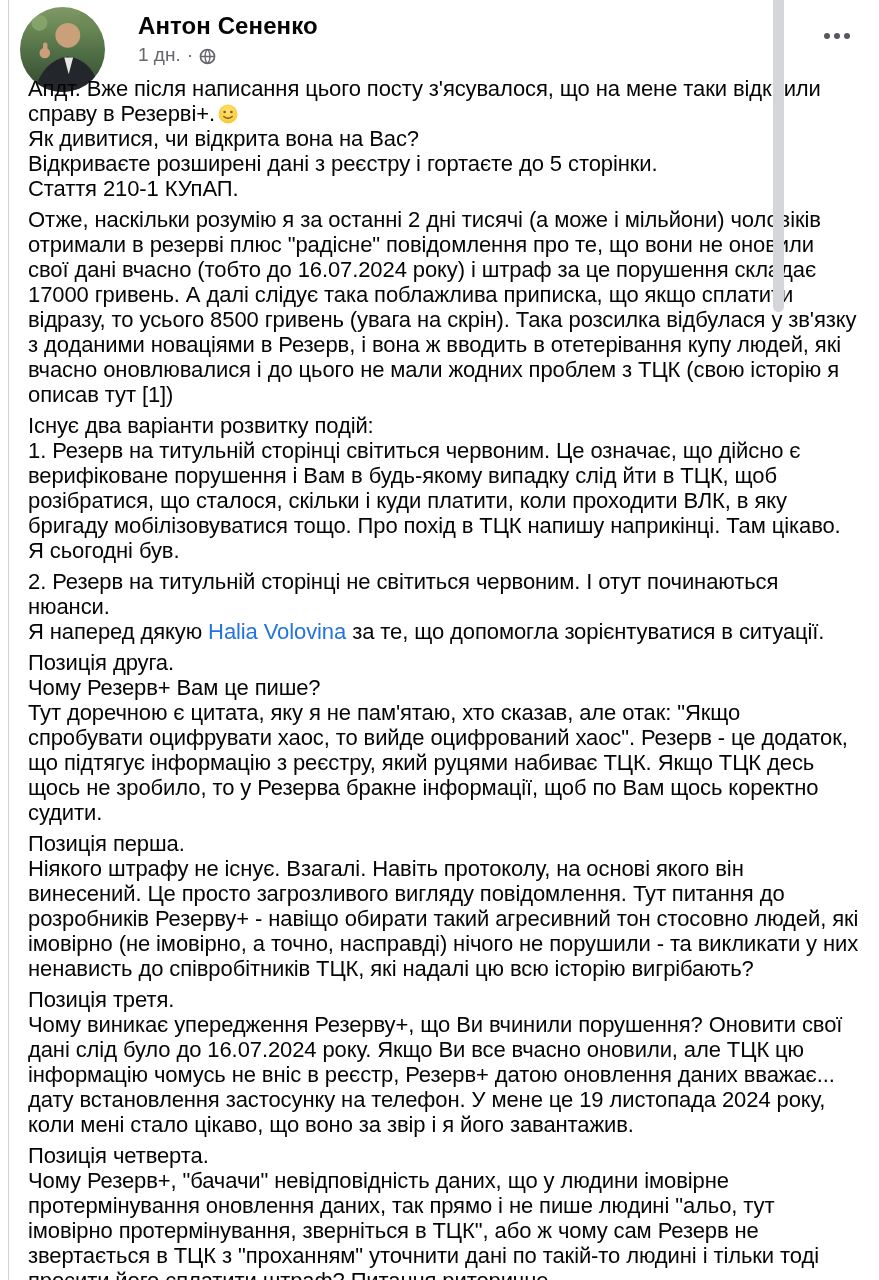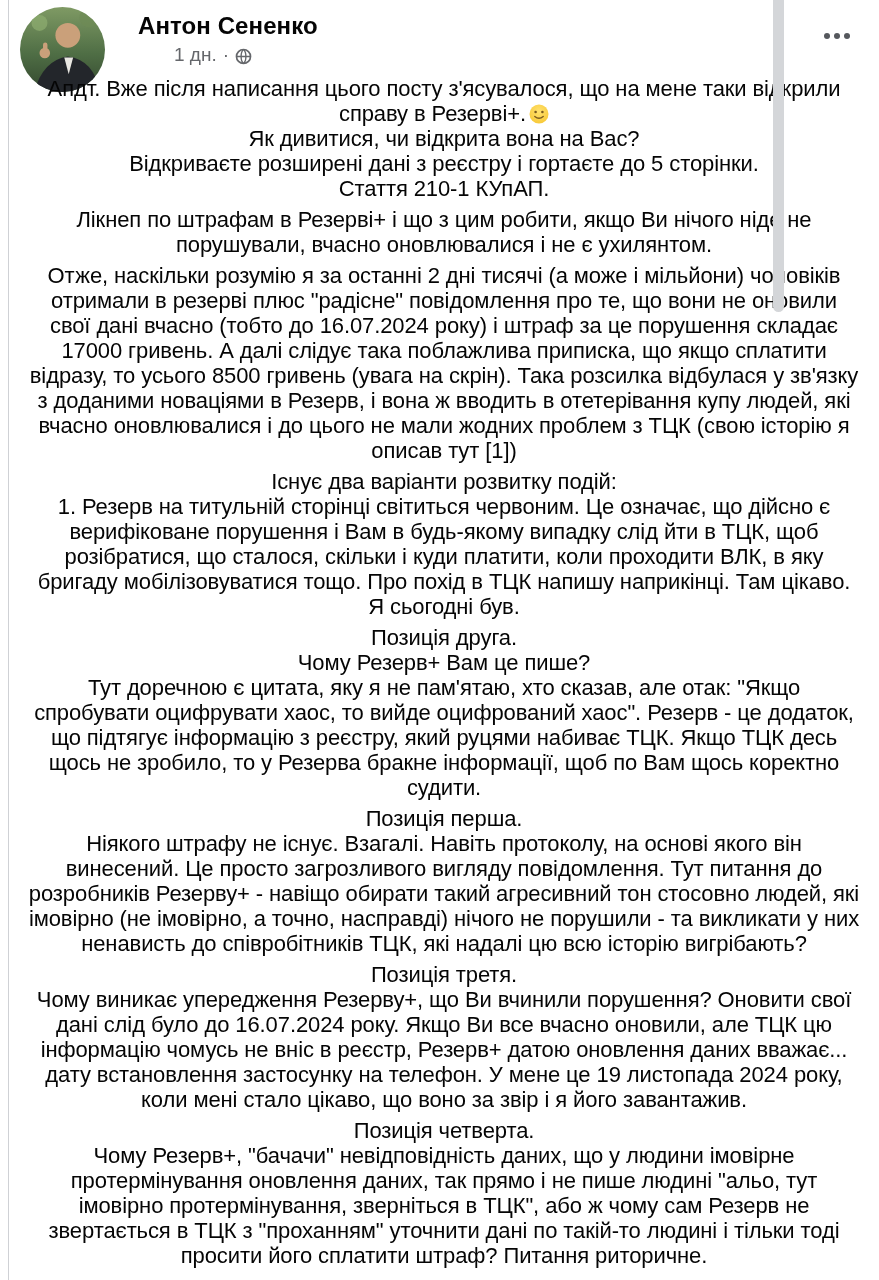--- a/index.html
+++ b/index.html
@@ -10,21 +10,20 @@
     overflow: hidden;
     background: #ffffff;
     font-family: "Liberation Sans", "DejaVu Sans", sans-serif;
     color: #050505;
   }
   .page {
     position: relative;
     width: 784px;
     height: 1280px;
     background: #ffffff;
-    text-align: center;
   }
   .card-left-border {
     position: absolute;
     left: 8px;
     top: 0;
     width: 1px;
     height: 100%;
     background: #cfd1d5;
   }
   .scrollbar-thumb {
@@ -62,21 +61,21 @@
   .post-meta {
     position: absolute;
     left: 138px;
     top: 44px;
     font-size: 19px;
     color: #65676b;
     display: flex;
     align-items: center;
     gap: 6px;
   }
-  .post-meta .time { cursor: pointer; margin-left: 36px; }
+  .post-meta .time { cursor: pointer; }
   .globe-icon { display: inline-flex; margin-top: 2px; }
   .more-button {
     position: absolute;
     right: 22px;
     top: 22px;
     width: 40px;
     height: 28px;
     display: flex;
     align-items: center;
     justify-content: center;
@@ -171,27 +170,28 @@
             </defs>
         <circle cx="10" cy="10" r="9.5" fill="url(#em)"></circle>
         <circle cx="6.6" cy="8" r="1.3" fill="#7a5b1e"></circle>
         <circle cx="13.4" cy="8" r="1.3" fill="#7a5b1e"></circle>
         <path d="M5.8 12.5 Q10 16 14.2 12.5" fill="none" stroke="#7a5b1e" stroke-width="1.4" stroke-linecap="round"></path>
       </svg></span><span class="pre">
 Як дивитися, чи відкрита вона на Вас?
 Відкриваєте розширені дані з реєстру і гортаєте до 5 сторінки.
 Стаття 210-1 КУпАП.</span></p>
 
-    <p class="pt pre">Лікнеп по штрафам в Резерві+ і що з цим робити, якщо Ви нічого ніде не порушували, вчасно оновлювалися і не є ухилянтом.</p>
 
     <p class="pt pre">Отже, наскільки розумію я за останні 2 дні тисячі (а може і мільйони) чоловіків отримали в резерві плюс "радісне" повідомлення про те, що вони не оновили свої дані вчасно (тобто до 16.07.2024 року) і штраф за це порушення складає 17000 гривень. А далі слідує така поблажлива приписка, що якщо сплатити відразу, то усього 8500 гривень (увага на скрін). Така розсилка відбулася у зв'язку з доданими новаціями в Резерв, і вона ж вводить в отетерівання купу людей, які вчасно оновлювалися і до цього не мали жодних проблем з ТЦК (свою історію я описав тут [1])</p>
 
     <p class="pt pre">Існує два варіанти розвитку подій:
 1. Резерв на титульній сторінці світиться червоним. Це означає, що дійсно є верифіковане порушення і Вам в будь-якому випадку слід йти в ТЦК, щоб розібратися, що сталося, скільки і куди платити, коли проходити ВЛК, в яку бригаду мобілізовуватися тощо. Про похід в ТЦК напишу наприкінці. Там цікаво. Я сьогодні був.</p>
 
+    <p class="pt"><span class="pre">2. Резерв на титульній сторінці не світиться червоним. І отут починаються нюанси.
+Я наперед дякую </span><a class="link">Halia Volovina</a><span class="pre"> за те, що допомогла зорієнтуватися в ситуації.</span></p>
 
     <p class="pt pre">Позиція друга.
 Чому Резерв+ Вам це пише?
 Тут доречною є цитата, яку я не пам'ятаю, хто сказав, але отак: "Якщо спробувати оцифрувати хаос, то вийде оцифрований хаос". Резерв - це додаток, що підтягує інформацію з реєстру, який руцями набиває ТЦК. Якщо ТЦК десь щось не зробило, то у Резерва бракне інформації, щоб по Вам щось коректно судити.</p>
 
     <p class="pt pre">Позиція перша.
 Ніякого штрафу не існує. Взагалі. Навіть протоколу, на основі якого він винесений. Це просто загрозливого вигляду повідомлення. Тут питання до розробників Резерву+ - навіщо обирати такий агресивний тон стосовно людей, які імовірно (не імовірно, а точно, насправді) нічого не порушили - та викликати у них ненависть до співробітників ТЦК, які надалі цю всю історію вигрібають?</p>
 
     <p class="pt pre">Позиція третя.
 Чому виникає упередження Резерву+, що Ви вчинили порушення? Оновити свої дані слід було до 16.07.2024 року. Якщо Ви все вчасно оновили, але ТЦК цю інформацію чомусь не вніс в реєстр, Резерв+ датою оновлення даних вважає... дату встановлення застосунку на телефон. У мене це 19 листопада 2024 року, коли мені стало цікаво, що воно за звір і я його завантажив.</p>

